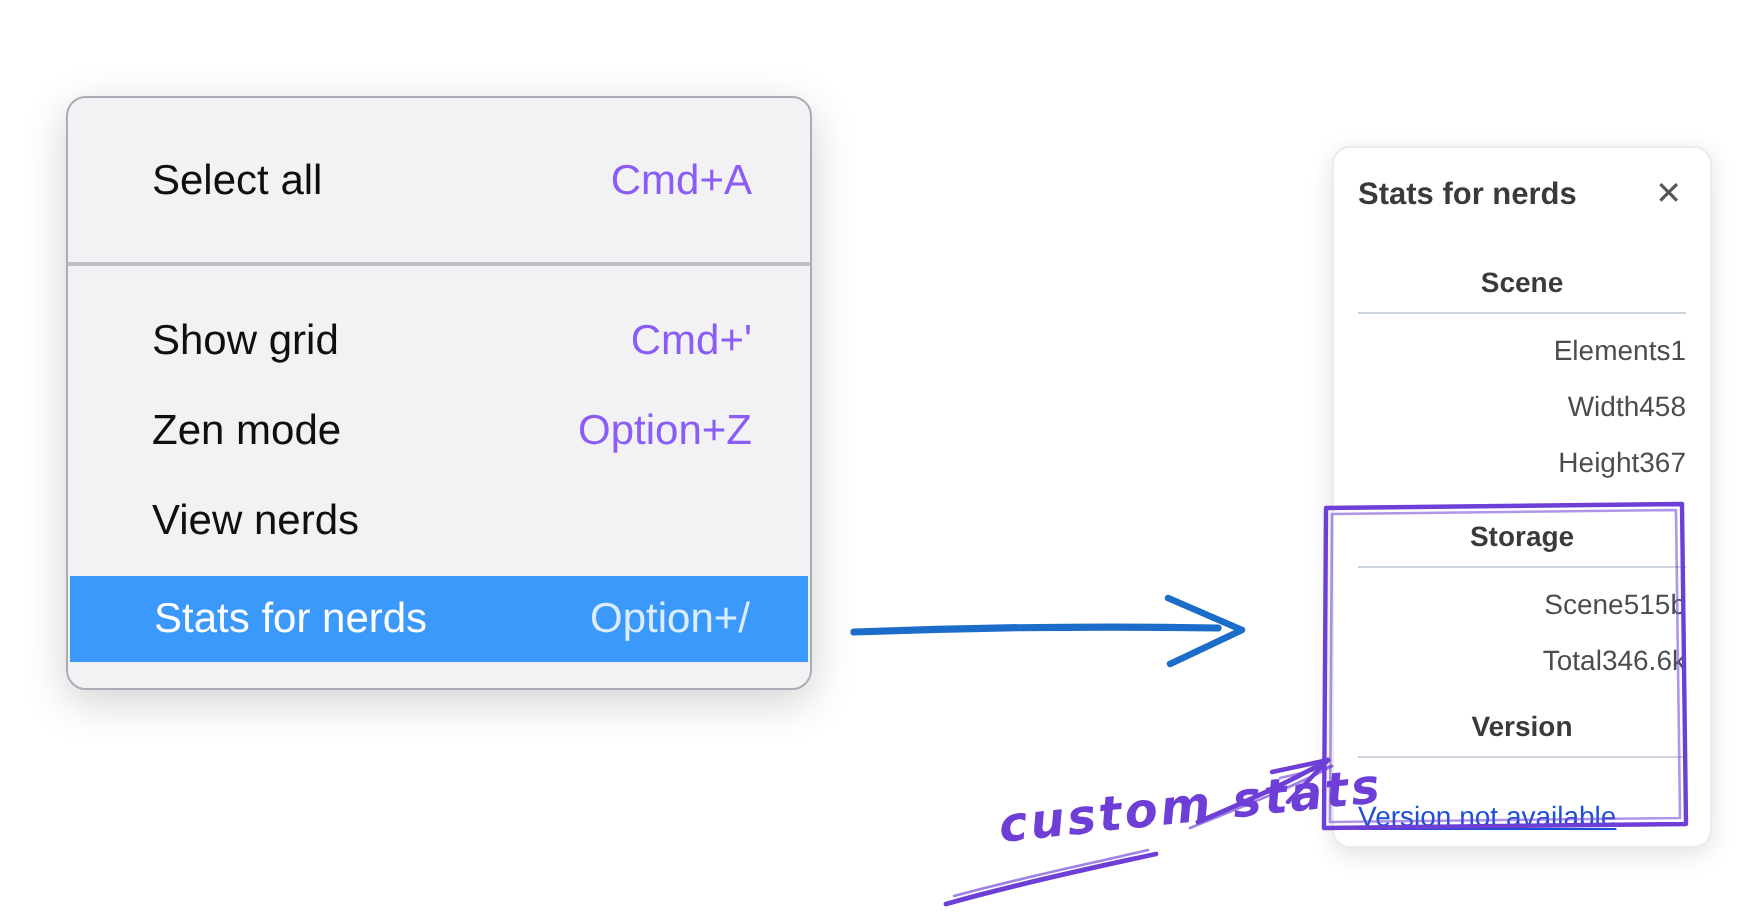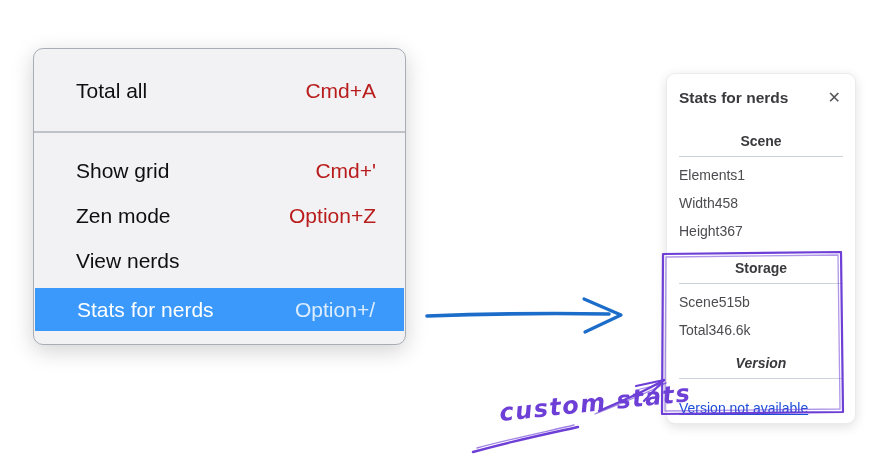--- a/index.html
+++ b/index.html
@@ -11,64 +11,64 @@
   .menu {
     position: absolute; left: 33px; top: 48px; width: 373px; height: 297px;
     background: #f2f2f4; border: 1.5px solid #a9aeb6; border-radius: 10px;
     box-shadow: 0 6px 22px rgba(0,0,0,0.18);
   }
   .menu-row {
     position: absolute; left: 0; right: 0; height: 32px;
     display: flex; align-items: center; justify-content: space-between;
     padding: 0 29px 0 42px; font-size: 21px; color: #0f0f0f; cursor: default;
   }
-  .menu-row .shortcut { color: #b91c1c; }
+  .menu-row .shortcut { color: #8b5cf6; }
   .menu-divider { position: absolute; left: 0; right: 0; top: 82px; height: 1.5px; background: #bfc2c7; }
   .menu-row.selected {
     left: 1px; right: 1px; height: 43px; top: 239px; background: #3b99fc; color: #ffffff;
   }
   .menu-row.selected .shortcut { color: rgba(255,255,255,0.82); }
 
   
   .stats-panel {
     position: absolute; left: 666px; top: 73px; width: 190px; height: 351px;
     background: #ffffff; border: 1px solid #ebebee; border-radius: 9px;
     box-shadow: 0 3px 12px rgba(0,0,0,0.12);
     padding: 14px 12px 12px; color: #4c4c50; font-size: 14px; z-index: 1;
   }
   .stats-title-row { display: flex; align-items: center; justify-content: space-between; margin-bottom: 24px; }
   .stats-title { font-size: 15.5px; font-weight: bold; color: #3a3a3e; }
   .stats-close { background: none; border: none; font-size: 16px; color: #55555a;
     cursor: pointer; line-height: 1; padding: 2px; }
   .sec-heading { text-align: center; font-weight: bold; font-size: 14px; color: #3a3a3e;
     height: 18px; line-height: 18px; margin-bottom: 6px; }
   .sec-rule { border: none; border-top: 1px solid #ccd3dc; margin: 0 0 4px 0; }
-  .stat-row { display: flex; justify-content: flex-start; height: 28px; line-height: 28px; }
+  .stat-row { display: flex; justify-content: flex-end; height: 28px; line-height: 28px; }
   .sec-heading.storage { margin-top: 14px; text-align: center; }
-  .sec-heading.version { margin-top: 10px; margin-bottom: 6px; font-style: italic; }
+  .sec-heading.version { margin-top: 10px; margin-bottom: 6px; }
   .version-note { line-height: 22px; margin-top: 18px; color: #1d4ed8; text-decoration: underline; }
 
   
   svg.annot { position: absolute; left: 0; top: 0; width: 873px; height: 461px;
     pointer-events: none; z-index: 5; }
   .custom-stats-label {
     position: absolute; left: 499px; top: 389px; z-index: 6;
     color: #6d3fd6; font-size: 24px; font-weight: bold; font-style: italic;
     letter-spacing: 1.5px; transform: rotate(-6deg); pointer-events: none;
     font-family: "DejaVu Sans", sans-serif;
   }
 </style>
 </head>
 <body>
 
 <div class="canvas">
 
   <div class="menu">
     <div class="menu-row" style="top:26px">
-      <span>Total all</span>
+      <span>Select all</span>
       <span class="shortcut">Cmd+A</span>
     </div>
     <div class="menu-divider"></div>
     <div class="menu-row" style="top:106px">
       <span>Show grid</span>
       <span class="shortcut">Cmd+'</span>
     </div>
     <div class="menu-row" style="top:151px">
       <span>Zen mode</span>
       <span class="shortcut">Option+Z</span>

